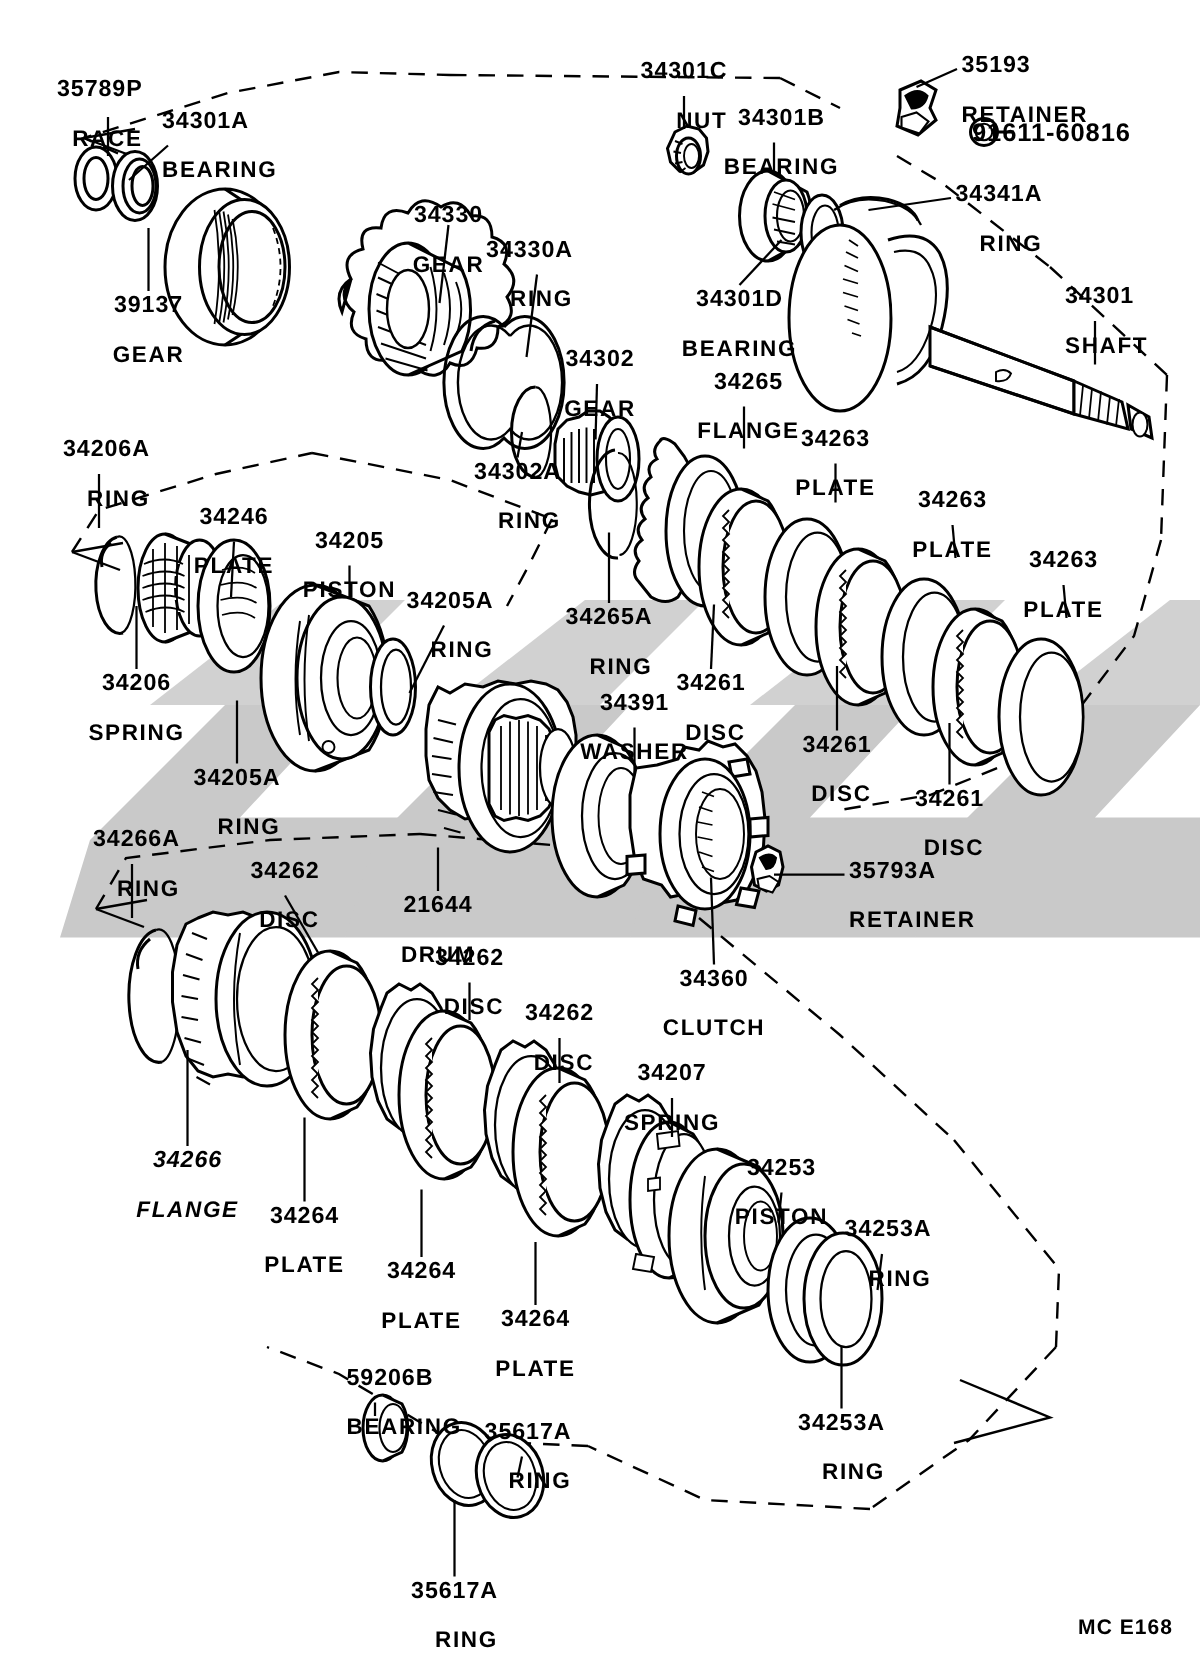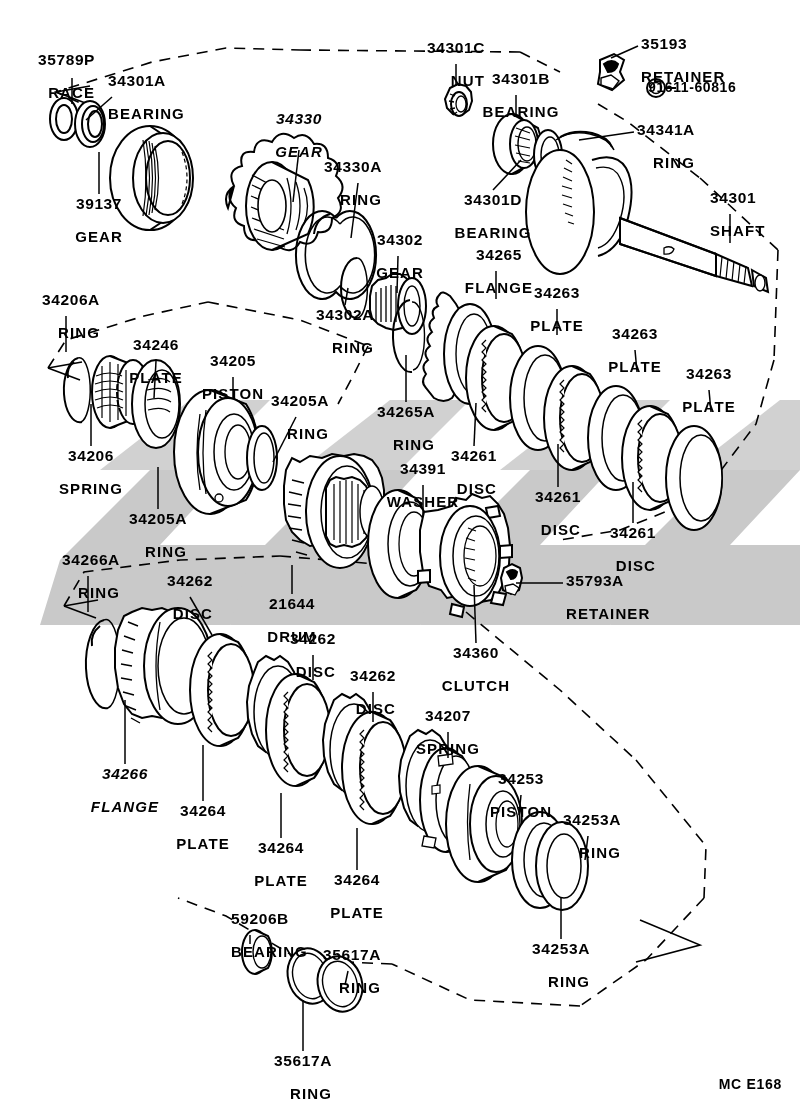--- a/index.html
+++ b/index.html
@@ -6,21 +6,21 @@
   html,body{margin:0;padding:0;background:#ffffff;}
   body{width:800px;height:1106px;position:relative;overflow:hidden;
        font-family:"Liberation Sans","DejaVu Sans",sans-serif;color:#000;}
   #stage{position:absolute;left:0;top:0;width:800px;height:1106px;}
   #artwork{position:absolute;left:0;top:0;width:800px;height:1106px;}
   .lbl{position:absolute;white-space:nowrap;line-height:1;}
   .lbl .pn{display:block;font-size:15.5px;font-weight:bold;letter-spacing:0.6px;}
   .lbl .dn{display:block;font-size:15px;font-weight:bold;letter-spacing:1.1px;margin-top:17px;text-align:right;}
   .lbl.ctr{text-align:center;transform:translateX(-50%);}
   .lbl.inline{display:flex;align-items:baseline;gap:3px;}
-  .lbl.inline .pn{font-size:14px;}
+  .lbl.inline .pn{font-size:17px;}
   #diagcode{position:absolute;right:18px;bottom:14px;font-size:14px;font-weight:bold;letter-spacing:0.7px;}
 </style>
 </head>
 <body>
 
 <div id="stage">
 
   <svg id="artwork" viewBox="0 0 800 1106" xmlns="http://www.w3.org/2000/svg">
     <defs>
 
@@ -498,21 +498,21 @@
         <span class="dn">RACE</span>
       </div>
       <div class="lbl" style="left: 108px; top: 73px;">
         <span class="pn">34301A</span>
         <span class="dn">BEARING</span>
       </div>
       <div class="lbl ctr" style="left: 99px; top: 196px;">
         <span class="pn">39137</span>
         <span class="dn">GEAR</span>
       </div>
-      <div class="lbl ctr" style="left: 299px; top: 111px; font-style: italic;">
+      <div class="lbl ctr" style="left: 299px; top: 136px;">
         <span class="pn">34330</span>
         <span class="dn">GEAR</span>
       </div>
       <div class="lbl ctr" style="left: 353px; top: 159px;">
         <span class="pn">34330A</span>
         <span class="dn">RING</span>
       </div>
       <div class="lbl ctr" style="left: 400px; top: 232px;">
         <span class="pn">34302</span>
         <span class="dn">GEAR</span>

